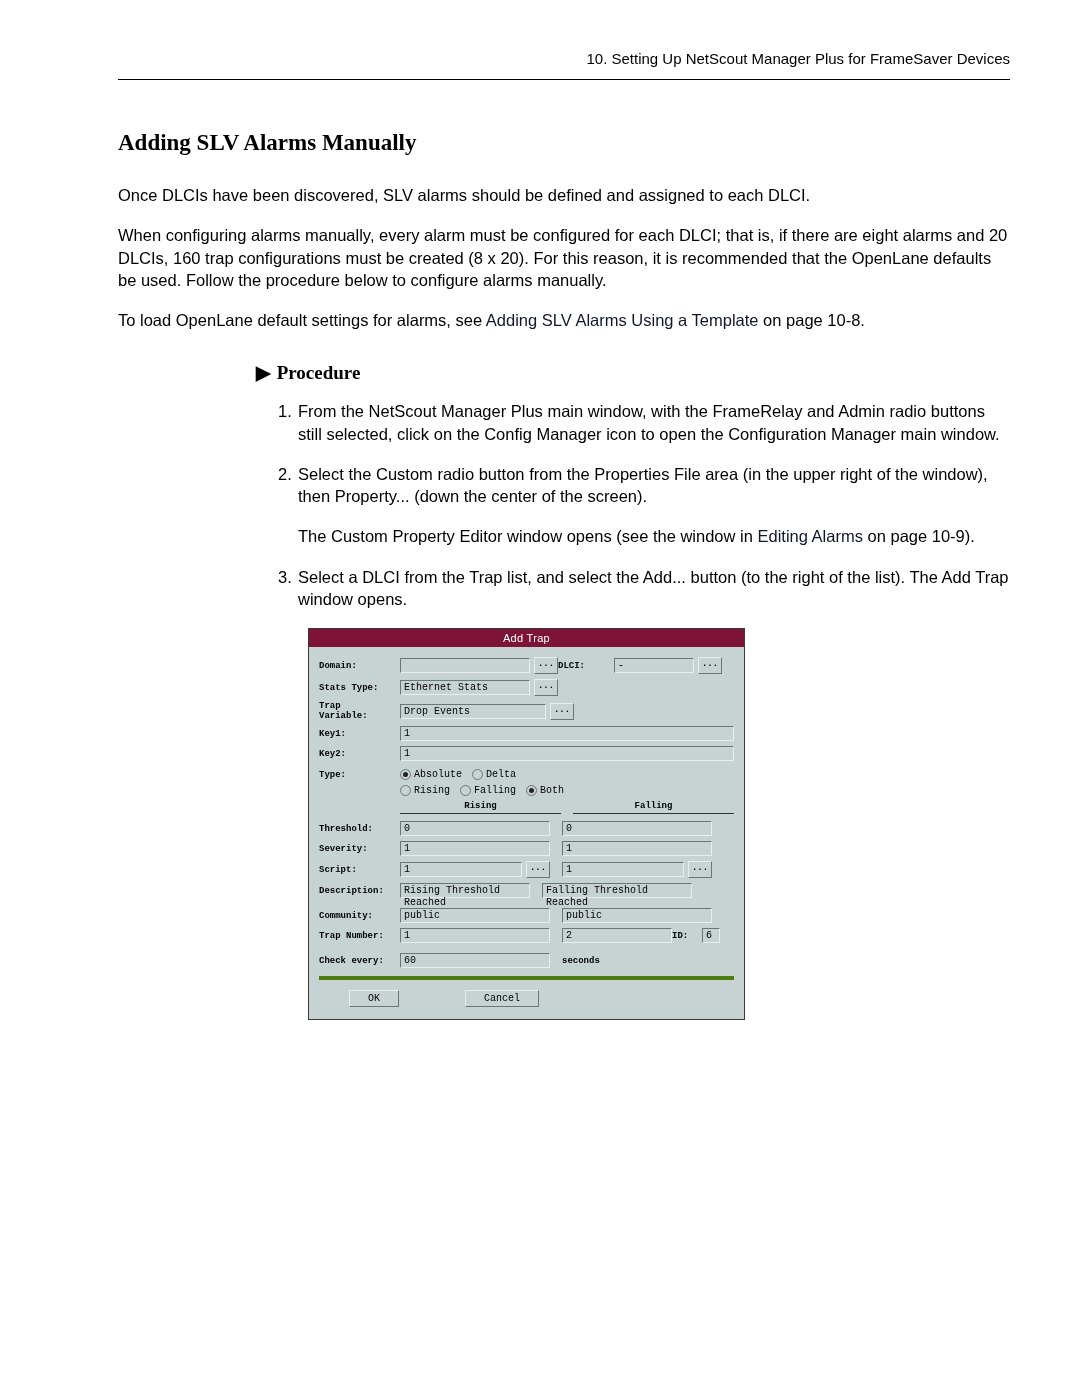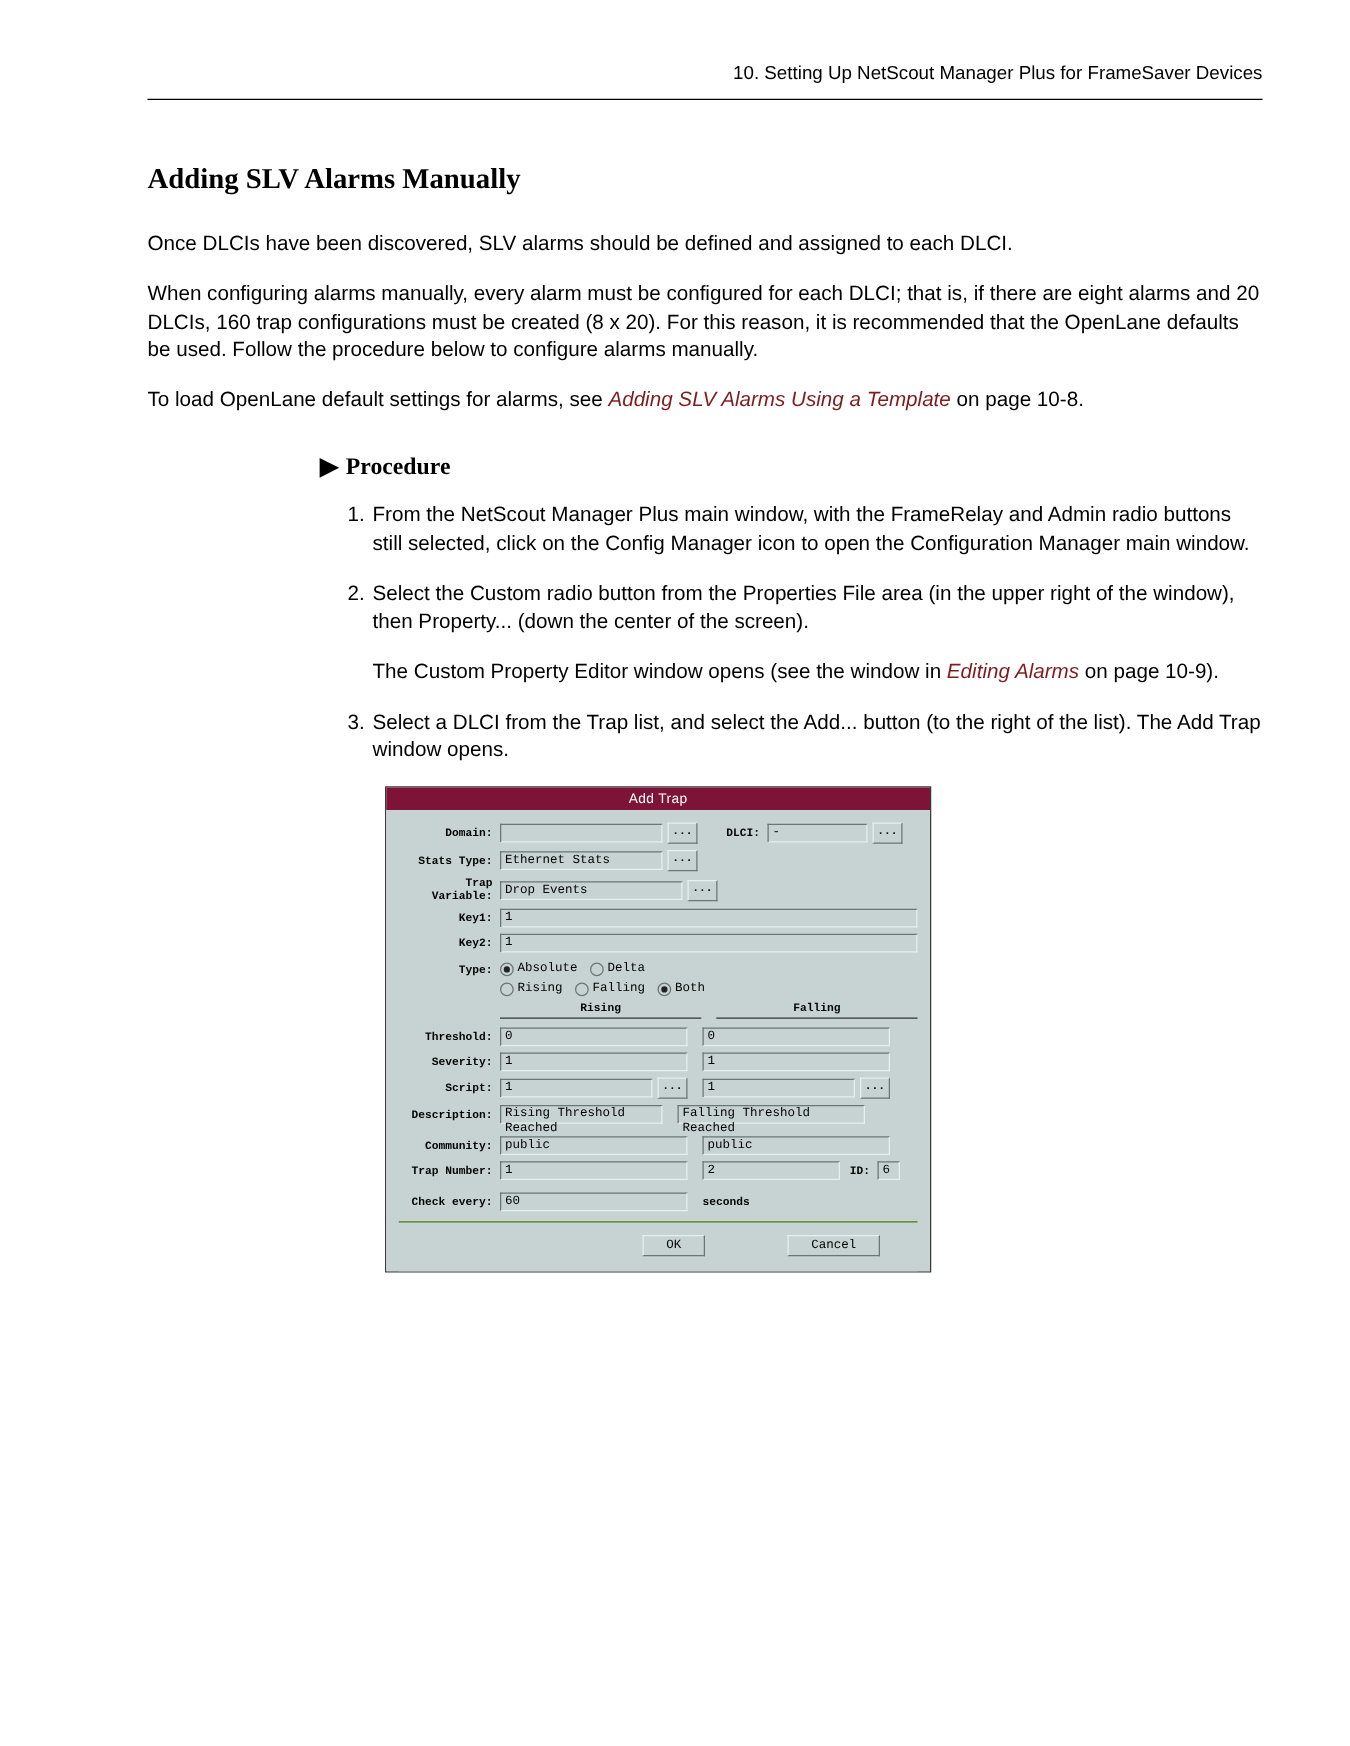--- a/index.html
+++ b/index.html
@@ -1,42 +1,42 @@
 <!DOCTYPE html>
 <html><head>
 <meta charset="utf-8">
 <style>
 body{margin:0;font-family:Arial,Helvetica,sans-serif;background:#fff;color:#000}
 .page{width:1080px;height:1397px;position:relative;padding:50px 70px 0 118px;box-sizing:border-box}
 .header{text-align:right;font-size:15px;padding-bottom:12px;border-bottom:1.5px solid #000;margin-bottom:50px}
 .h1{font-family:"Times New Roman",serif;font-weight:bold;font-size:23px;margin-bottom:28px}
 .body-text{font-size:16.5px;line-height:1.35}
 .body-text p{margin:0 0 18px 0}
-.link{color:#7f1d1d;font-style:italic}
+.link{color:#0f172a;}
 .proc-head{margin-left:138px;margin-top:30px;margin-bottom:16px;font-family:"Times New Roman",serif;font-weight:bold;font-size:19px}
 .proc-head .tri{display:inline-block;margin-right:6px}
 .step{margin-left:160px;font-size:16.5px;line-height:1.35;margin-bottom:18px;display:flex}
 .step .num{width:20px;flex:0 0 20px}
 .step .txt{flex:1}
 .step .sub{margin-top:18px}
 .fig-wrap{margin-left:190px;margin-top:10px}
 .win{width:435px;border:1px solid #3a3a3a;font-family:"Courier New",monospace;font-size:10px;color:#000}
 .win-title{background:#7d1437;color:#fff;text-align:center;padding:3px 0;font-size:11px;font-family:Arial;letter-spacing:0.3px}
 .win-body{background:#c7d3d3;padding:10px 10px 0 10px}
 .row{display:flex;align-items:center;margin-bottom:5px}
-.lbl{width:75px;text-align:right;font-weight:bold;padding-right:6px;font-size:9px}
+.lbl{width:75px;text-align:left;font-weight:bold;padding-right:6px;font-size:9px}
 .fld{background:#c7d3d3;border-top:1px solid #6b7575;border-left:1px solid #6b7575;border-right:1px solid #e8eeee;border-bottom:1px solid #e8eeee;height:15px;padding:1px 3px;box-sizing:border-box;font-size:10px;line-height:12px}
 .btn-ell{width:22px;height:15px;background:#c7d3d3;border-top:1px solid #e8eeee;border-left:1px solid #e8eeee;border-right:1px solid #6b7575;border-bottom:1px solid #6b7575;text-align:center;font-weight:bold;font-size:9px;line-height:13px;margin-left:4px}
 .radio{display:inline-flex;align-items:center;margin-right:10px;font-size:10px}
 .radio .dot{width:9px;height:9px;border:1px solid #6b7575;border-radius:50%;margin-right:3px;position:relative;background:#c7d3d3}
 .radio.sel .dot::after{content:"";position:absolute;width:5px;height:5px;background:#222;border-radius:50%;top:2px;left:2px}
 .sec-head{font-weight:bold;text-align:center;font-size:9px;border-bottom:1px solid #333;padding-bottom:2px;margin-bottom:4px}
 .two-col{display:flex;margin-left:81px;gap:12px;margin-bottom:3px}
 .two-col .col{flex:1}
-.button-row{background:#c7d3d3;padding:10px 0 12px 0;text-align:right;border-top:1px solid #4d7c0f;margin-top:8px}
+.button-row{background:#c7d3d3;padding:10px 0 12px 0;text-align:left;border-top:4px solid #4d7c0f;margin-top:8px}
 .btn{display:inline-block;background:#c7d3d3;border-top:1px solid #e8eeee;border-left:1px solid #e8eeee;border-right:1px solid #6b7575;border-bottom:1px solid #6b7575;padding:2px 18px;font-size:10px;margin:0 30px}
 .footer{position:absolute;bottom:45px;left:118px;right:118px;display:flex;justify-content:space-between;font-size:15px}
 .footer .pg{font-weight:bold;font-size:18px}
 </style>
 </head>
 <body>
 
 <div class="page">
  <div class="header">10. Setting Up NetScout Manager Plus for FrameSaver Devices</div>
  <div class="h1">Adding SLV Alarms Manually</div>

